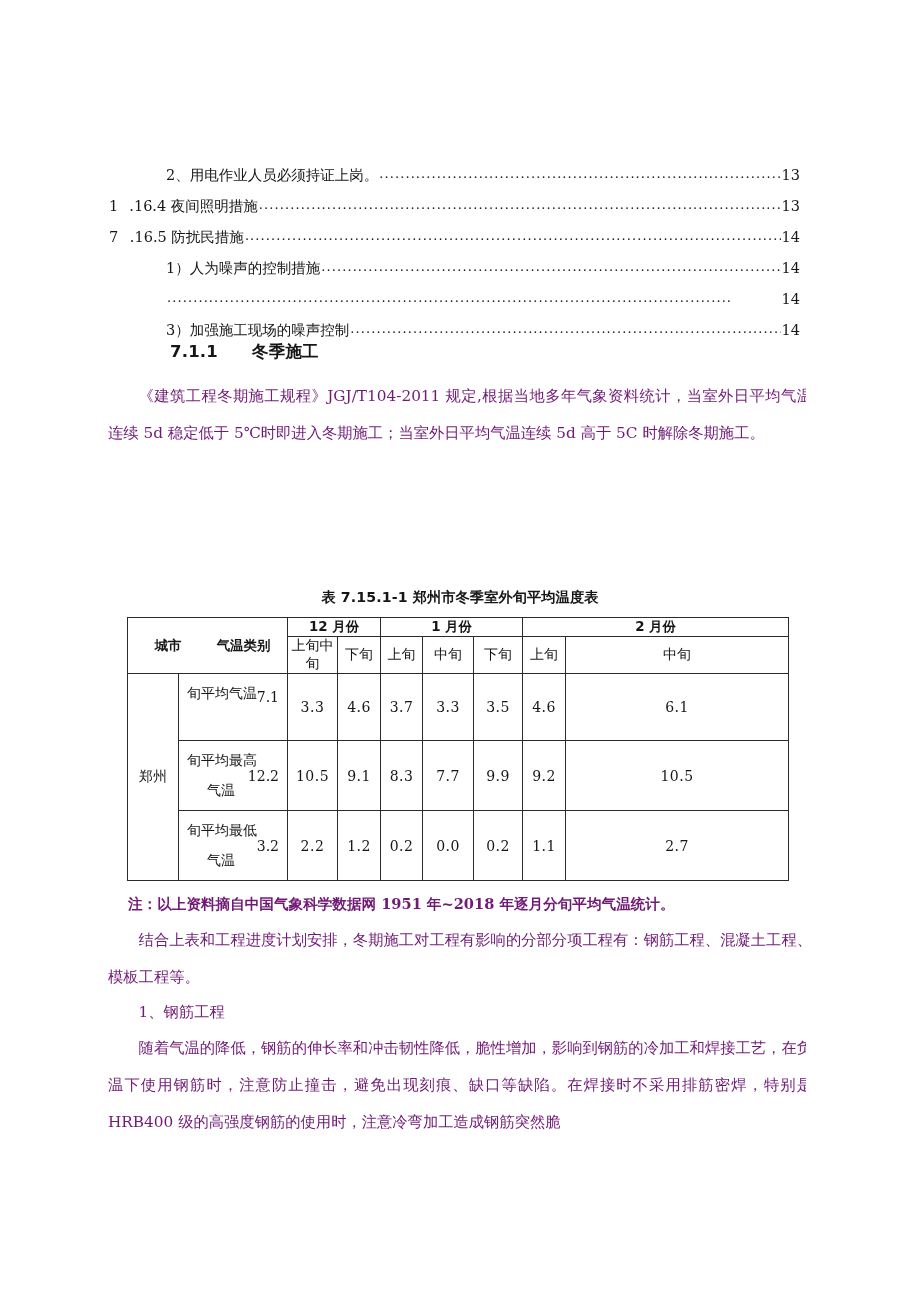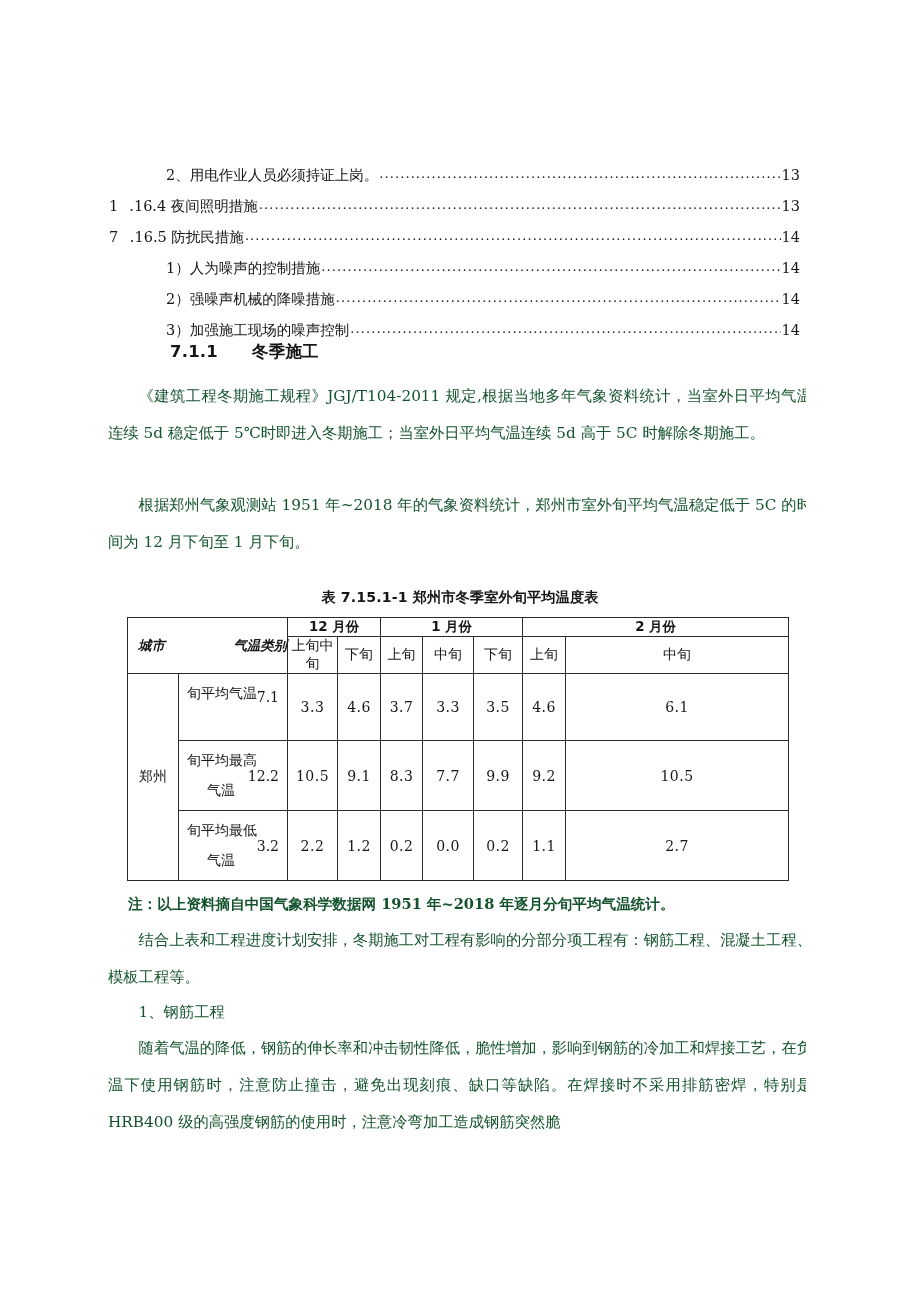--- a/index.html
+++ b/index.html
@@ -75,21 +75,21 @@
   
   .para {
     position: absolute;
     left: 108px;
     width: 704px;
     font-size: 15.3px;
     line-height: 37px;
     text-align: justify;
     text-justify: inter-ideograph;
     text-indent: 2em;
-    color: #14532d;
+    color: #701a75;
   }
   .para.noindent { text-indent: 0; }
 
   #para-1 { top: 378px; }
   #para-2 { top: 487px; }
   #note    { top: 888px; left: 128px; width: 684px; font-size: 14.6px; line-height: 32px; font-weight: bold; }
   #para-3 { top: 922px; }
   #para-4 { top: 994px; }
   #para-5 { top: 1030px; }
 
@@ -131,25 +131,24 @@
     font-weight: bold;
     font-size: 13.4px;
   }
   table.temp td.hdr-sub {
     font-family: "DejaVu Serif", "Liberation Serif", serif;
     font-weight: normal;
     font-size: 14px;
   }
   .hdr-id {
     display: flex;
-    justify-content: space-between;
+    justify-content: center;
     align-items: center;
     padding-left: 10px;
     height: 100%;
-    font-style: italic;
   }
   .hdr-id .c1 { display: inline-block; width: 62px; text-align: left; }
   .hdr-id .c2 { display: inline-block; text-align: left; }
   .mon-label { padding-bottom: 3px; }
   .sub-left { text-align: left; padding-left: 62px; }
 
   
   .cat-cell {
     position: relative;
     height: 100%;
@@ -197,39 +196,37 @@
       <span class="toc-page">14</span>
     </div>
 
     <div class="toc-line lvl2">
       <span class="toc-label">1）人为噪声的控制措施</span>
       <span class="toc-dots">............................................................................................................</span>
       <span class="toc-page">14</span>
     </div>
 
     <div class="toc-line lvl2">
-      <span class="toc-label">2）强噪声机械的降噪措施</span>
       <span class="toc-dots">............................................................................................................</span>
       <span class="toc-page">14</span>
     </div>
 
     <div class="toc-line lvl2">
       <span class="toc-label">3）加强施工现场的噪声控制</span>
       <span class="toc-dots">............................................................................................................</span>
       <span class="toc-page">14</span>
     </div>
   </div>
 
   <div class="sec-heading">
     <span class="sec-no">7.1.1</span><span>冬季施工</span>
   </div>
 
   <div class="para" id="para-1">《建筑工程冬期施工规程》JGJ/T104-2011 规定,根据当地多年气象资料统计，当室外日平均气温连续 5d 稳定低于 5℃时即进入冬期施工；当室外日平均气温连续 5d 高于 5C 时解除冬期施工。</div>
 
-  <div class="para" id="para-2">根据郑州气象观测站 1951 年~2018 年的气象资料统计，郑州市室外旬平均气温稳定低于 5C 的时间为 12 月下旬至 1 月下旬。</div>
 
   <div class="table-title">表 7.15.1-1 郑州市冬季室外旬平均温度表</div>
 
   <div class="tbl-wrap">
     <table class="temp">
       <colgroup>
         <col style="width:51px">
         <col style="width:109px">
         <col style="width:50px">
         <col style="width:43px">

